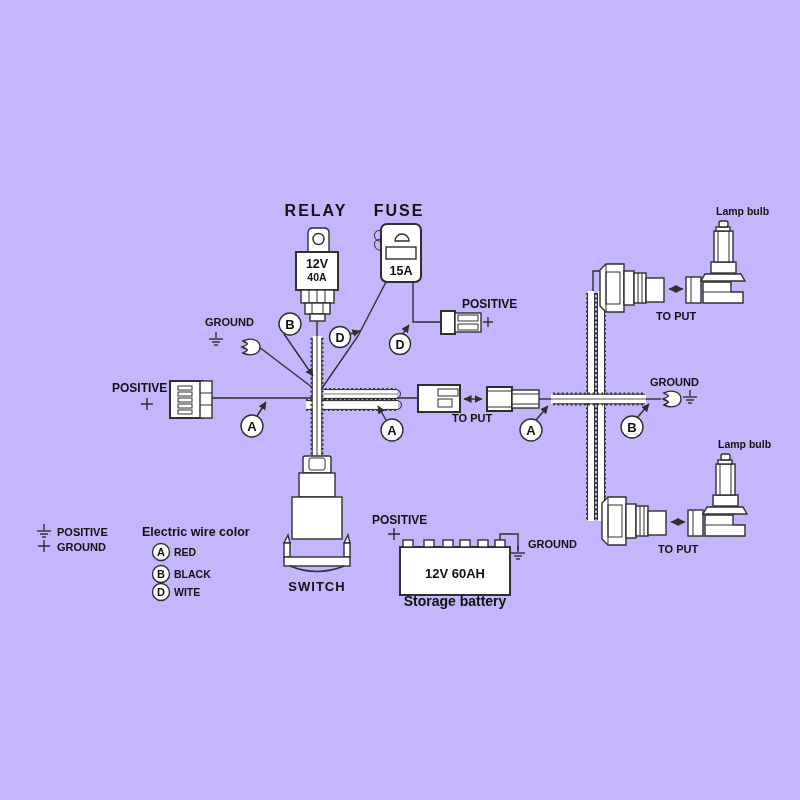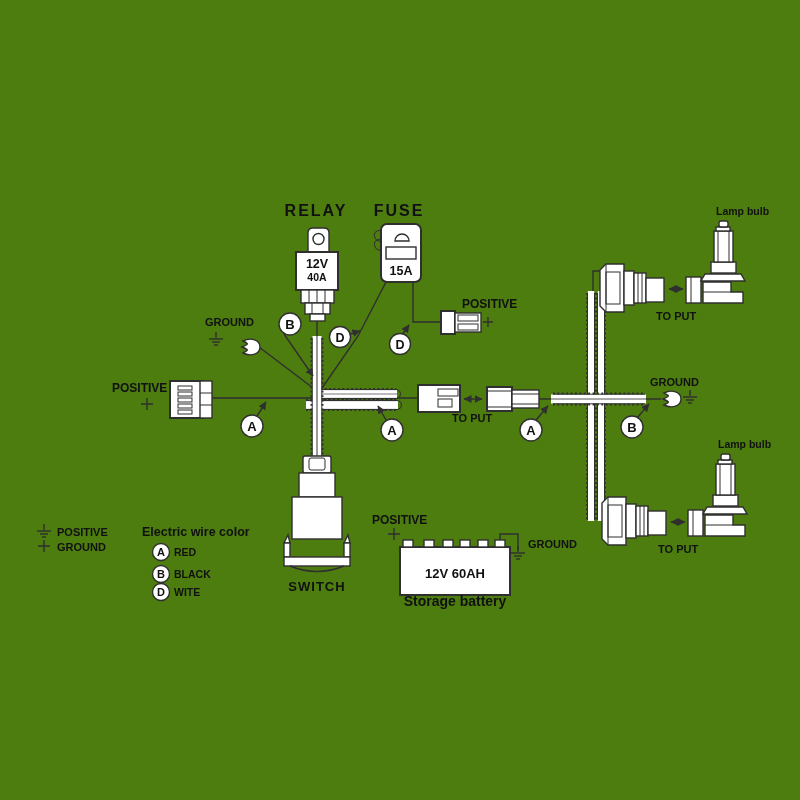--- a/index.html
+++ b/index.html
@@ -1,16 +1,16 @@
 <!DOCTYPE html>
 <html><head>
 <meta charset="utf-8">
 <style>
   html,body{margin:0;padding:0;background:#fff;}
-  .canvas{position:relative;width:800px;height:800px;background:#4d7c0f;overflow:hidden;
+  .canvas{position:relative;width:800px;height:800px;background:#c4b5fd;overflow:hidden;
           font-family:"Liberation Sans", sans-serif;}
   svg{position:absolute;left:0;top:0;}
   text{fill:#111;font-family:"Liberation Sans", sans-serif;font-weight:bold;}
   .ln{stroke:#2f2f2f;fill:none;stroke-width:1.4;}
   .ln2{stroke:#2f2f2f;fill:#fff;stroke-width:2;}
   .lnf{stroke:#2f2f2f;fill:#fff;stroke-width:1.4;}
   .thin{stroke:#2f2f2f;fill:none;stroke-width:1;}
 </style>
 </head>
 <body>

